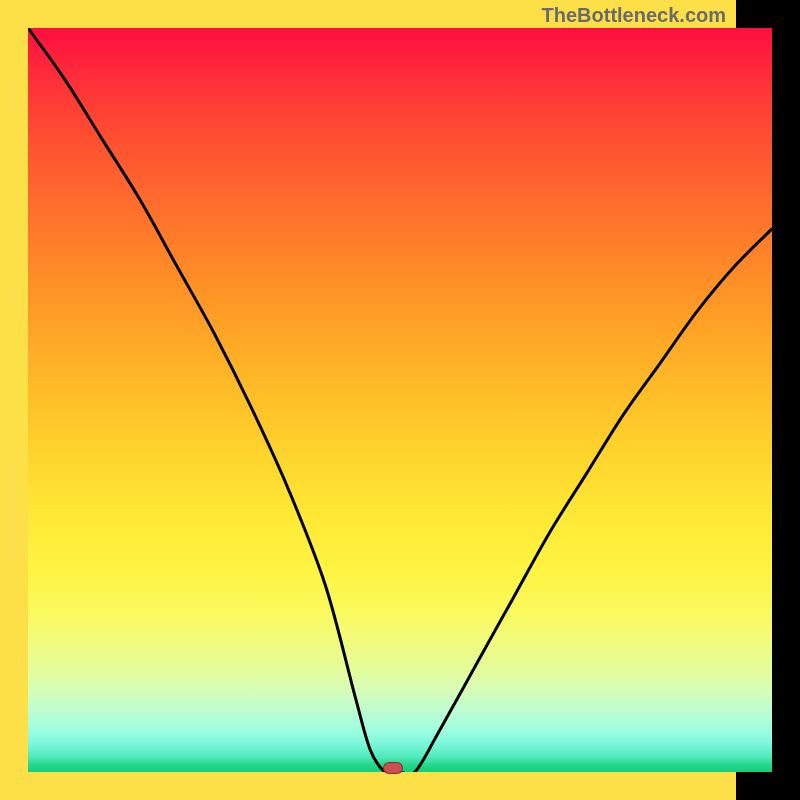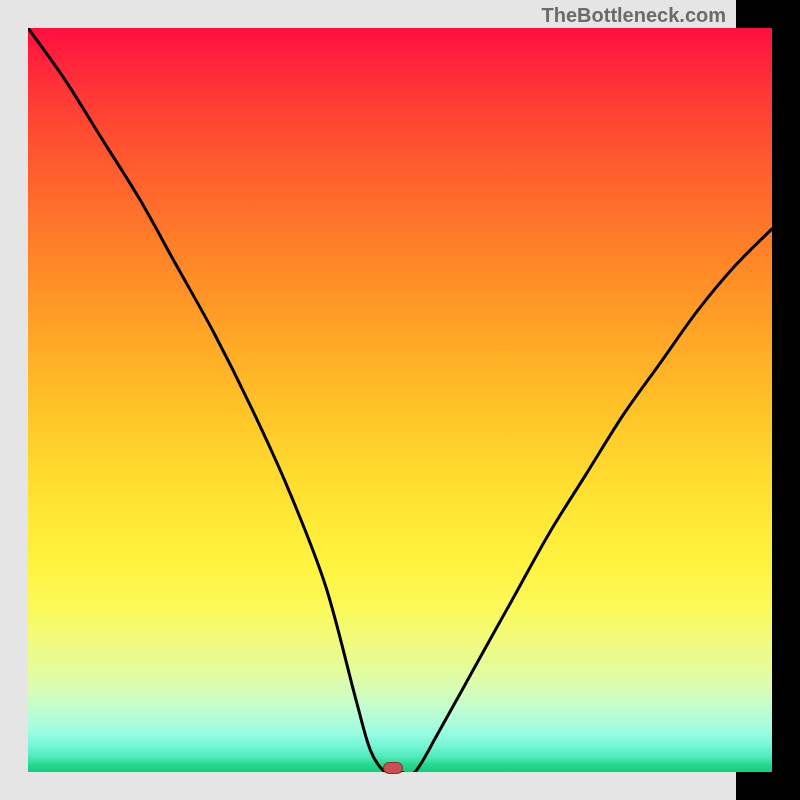--- a/index.html
+++ b/index.html
@@ -1,21 +1,21 @@
 <!DOCTYPE html>
 <html><head>
 <meta charset="utf-8">
 <style>
   * { margin: 0; padding: 0; box-sizing: border-box; }
   html, body { width: 800px; height: 800px; overflow: hidden; background: #000; }
   .frame {
     position: relative;
     width: 736px;
     height: 800px;
-    background: #e5e5e5;
+    background: #fde047;
   }
   .watermark {
     position: absolute;
     top: 4px;
     right: 10px;
     font-family: Arial, Helvetica, sans-serif;
     font-size: 20px;
     font-weight: bold;
     color: #6b6b6b;
     letter-spacing: 0px;

